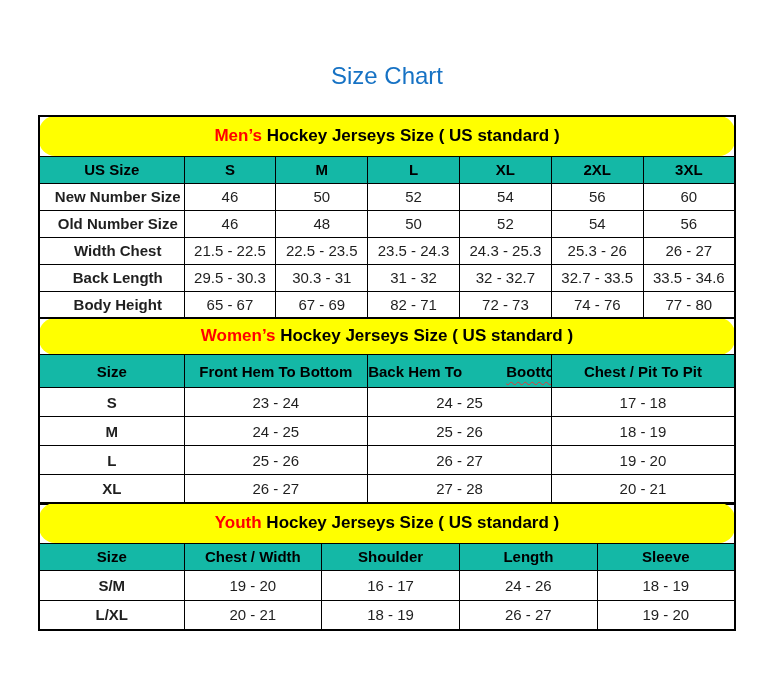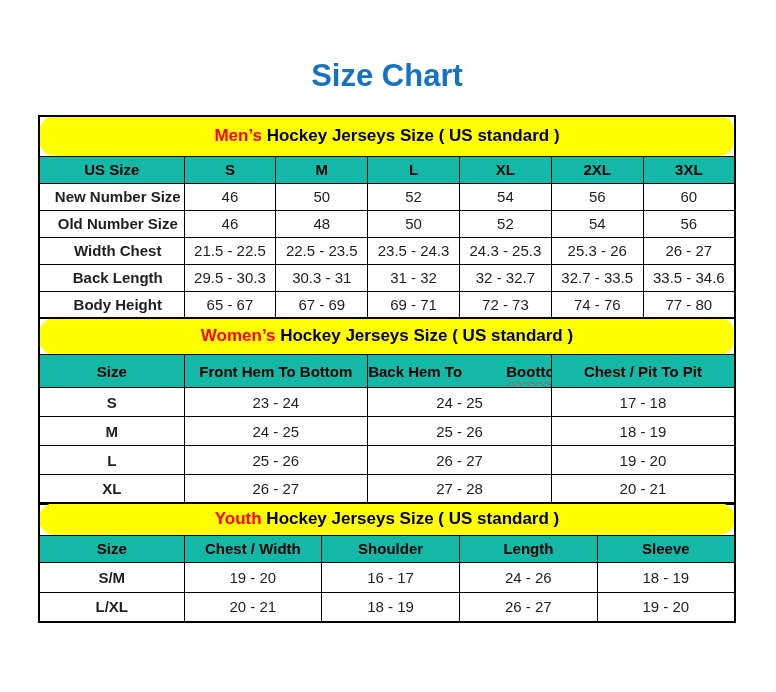--- a/index.html
+++ b/index.html
@@ -8,23 +8,23 @@
     height: 692px;
     background: #ffffff;
     font-family: "Liberation Sans", sans-serif;
     overflow: hidden;
   }
   .page { padding-top: 57px; }
   .page-title {
     width: 698px;
     margin: 0 0 0 38px;
     text-align: center;
-    font-size: 31px;
+    font-size: 24px;
     line-height: 38px;
-    font-weight: bold;
+    font-weight: normal;
     color: #1672c4;
   }
   .tables-wrap { margin: 20px 0 0 38px; width: 698px; }
 
   table.size-table {
     border-collapse: collapse;
     table-layout: fixed;
     width: 698px;
     border: 2.5px solid #000;
   }
@@ -59,21 +59,21 @@
   table.size-table td.row-label {
     font-size: 15px;
     color: #1f1f1f;
     background: #fff;
   }
   .womens td.row-label, .youth td.row-label { font-weight: bold; color: #000; }
   .mens td.row-label { font-weight: bold; padding-left: 12px; }
 
   .mens   tr.banner-row { height: 40px; }
   .womens tr.banner-row { height: 37px; }
-  .youth  tr.banner-row { height: 32px; }
+  .youth  tr.banner-row { height: 40px; }
   .mens   tr.header-row { height: 27px; }
   .mens   tr.data-row   { height: 27px; }
   .womens tr.header-row { height: 33px; }
   .womens tr.data-row   { height: 29px; }
   .youth  tr.header-row { height: 27px; }
   .youth  tr.data-row   { height: 30px; }
 
   .misspell {
     text-decoration-line: underline;
     text-decoration-style: wavy;
@@ -145,21 +145,21 @@
             <td class="cell">30.3 - 31</td>
             <td class="cell">31 - 32</td>
             <td class="cell">32 - 32.7</td>
             <td class="cell">32.7 - 33.5</td>
             <td class="cell">33.5 - 34.6</td>
           </tr>
           <tr class="data-row">
             <td class="row-label">Body Height</td>
             <td class="cell">65 - 67</td>
             <td class="cell">67 - 69</td>
-            <td class="cell">69 - 71</td>
+            <td class="cell">82 - 71</td>
             <td class="cell">72 - 73</td>
             <td class="cell">74 - 76</td>
             <td class="cell">77 - 80</td>
           </tr>
         </tbody>
       </table>
       <table class="size-table womens">
         <colgroup>
           <col class="label-col">
           <col>

